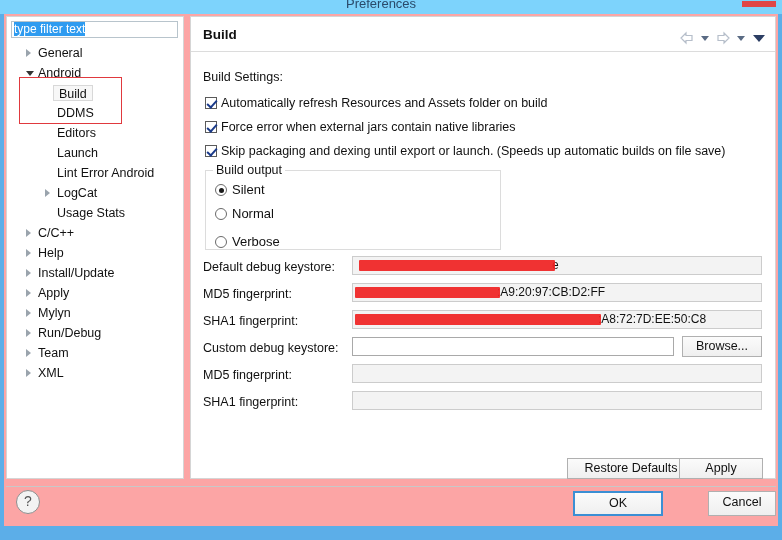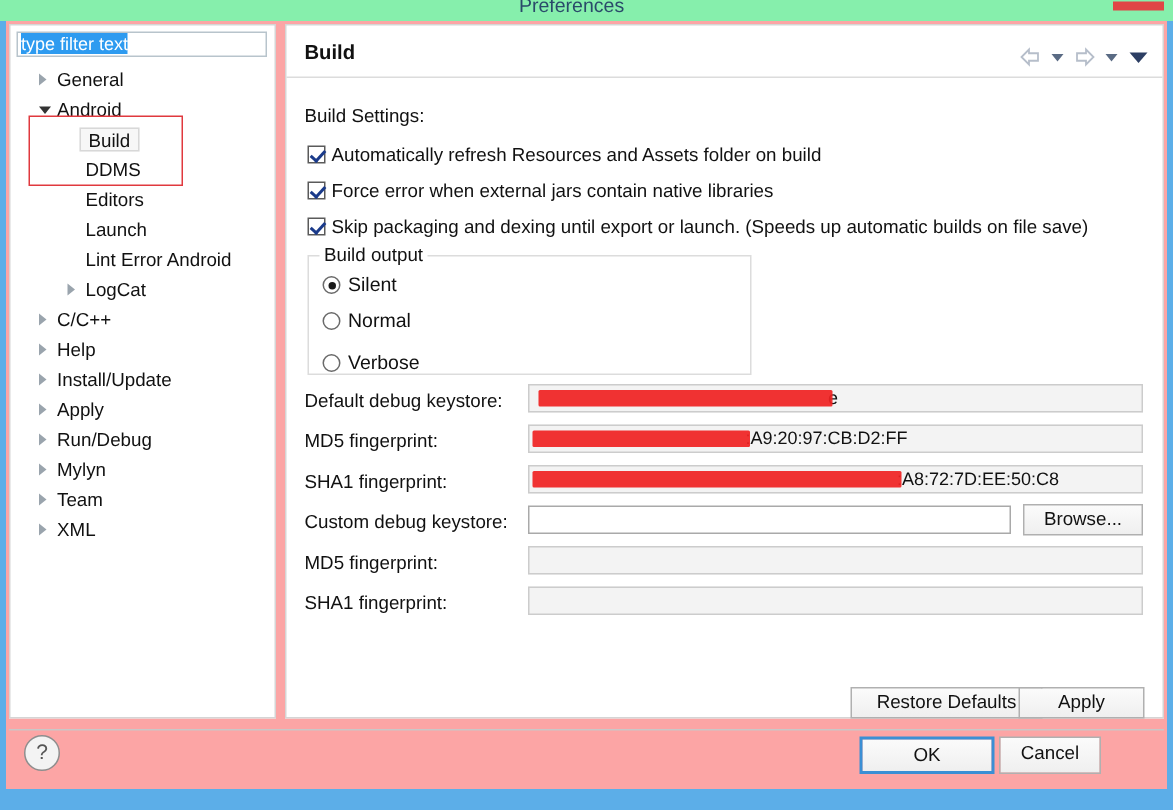--- a/index.html
+++ b/index.html
@@ -12,21 +12,21 @@
   #root {
     position: relative;
     width: 782px; height: 540px;
     background: #f0f0f0;
   }
 
   
   .titlebar {
     position: absolute; left: 0; top: 0;
     width: 782px; height: 14px;
-    background: #86efac;
+    background: #7dd3fc;
     overflow: hidden;
   }
   .titlebar-text {
     position: absolute; left: 346px; top: -4px;
     font-size: 13px; color: #2a4a6a;
     white-space: nowrap;
   }
   .win-close {
     position: absolute; right: 6px; top: 1px;
     width: 34px; height: 6px;
@@ -338,43 +338,46 @@
           <div class="tree-item lvl2">
             <span class="tree-label">Launch</span>
           </div>
           <div class="tree-item lvl2">
             <span class="tree-label">Lint Error Android</span>
           </div>
           <div class="tree-item lvl2">
             <span class="twisty collapsed"></span>
             <span class="tree-label">LogCat</span>
           </div>
+          <div class="tree-item lvl2">
+            <span class="tree-label">Usage Stats</span>
+          </div>
           <div class="tree-item lvl1">
             <span class="twisty collapsed"></span>
             <span class="tree-label">C/C++</span>
           </div>
           <div class="tree-item lvl1">
             <span class="twisty collapsed"></span>
             <span class="tree-label">Help</span>
           </div>
           <div class="tree-item lvl1">
             <span class="twisty collapsed"></span>
             <span class="tree-label">Install/Update</span>
           </div>
           <div class="tree-item lvl1">
             <span class="twisty collapsed"></span>
             <span class="tree-label">Apply</span>
           </div>
           <div class="tree-item lvl1">
             <span class="twisty collapsed"></span>
+            <span class="tree-label">Mylyn</span>
+          </div>
+          <div class="tree-item lvl1">
+            <span class="twisty collapsed"></span>
             <span class="tree-label">Run/Debug</span>
-          </div>
-          <div class="tree-item lvl1">
-            <span class="twisty collapsed"></span>
-            <span class="tree-label">Mylyn</span>
           </div>
           <div class="tree-item lvl1">
             <span class="twisty collapsed"></span>
             <span class="tree-label">Team</span>
           </div>
           <div class="tree-item lvl1">
             <span class="twisty collapsed"></span>
             <span class="tree-label">XML</span>
           </div>
         </div>
@@ -461,16 +464,16 @@
 
         <div class="btn" style="left:376px; top:406px; width:128px; height:21px; line-height:19px;">Restore Defaults</div>
         <div class="btn" style="left:488px; top:406px; width:84px; height:21px; line-height:19px;">Apply</div>
 
       </div>
     </div>
 
     <div class="footer-sep"></div>
     <div class="help-ic" style="left:12px; top:476px;">?</div>
     <div class="btn focus" style="left:569px; top:477px; width:90px; height:25px; line-height:21px;">OK</div>
-    <div class="btn" style="left:662px; top:477px; width:68px; height:25px; line-height:21px;">Cancel</div>
+    <div class="btn" style="left:704px; top:477px; width:68px; height:25px; line-height:21px;">Cancel</div>
 
   </div>
 </div>
 
 </body></html>

